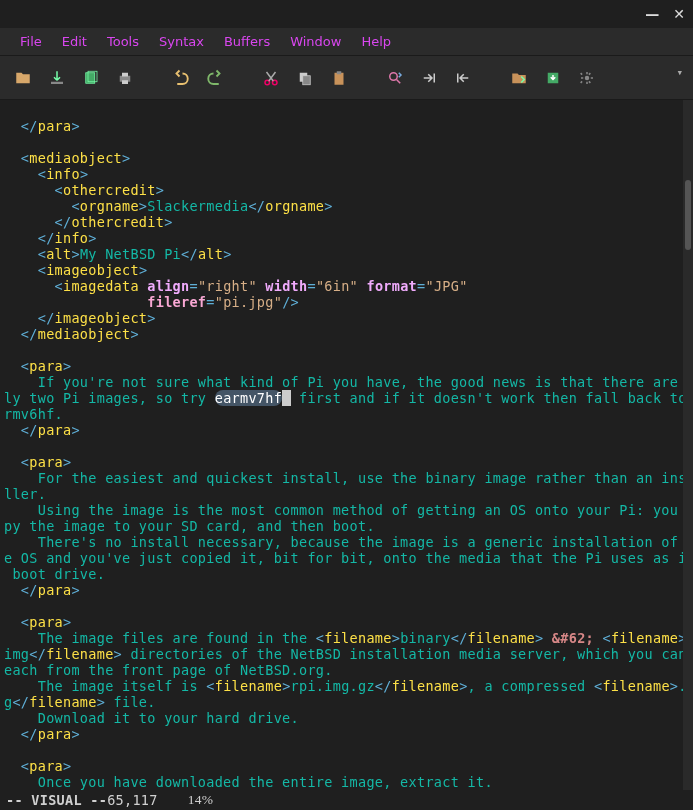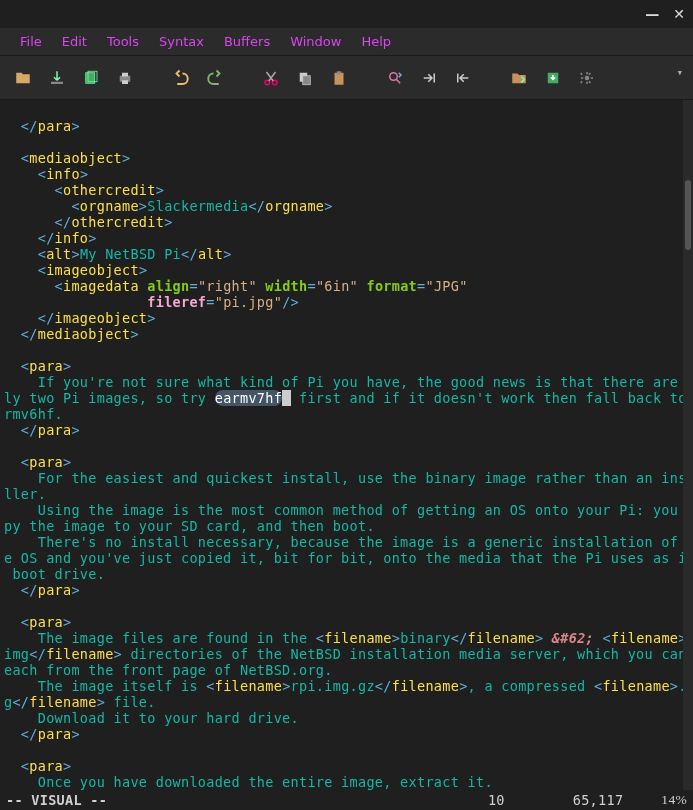--- a/index.html
+++ b/index.html
@@ -108,36 +108,35 @@
   .statusbar {
     height: 20px;
     background: #1f1f1f;
     display: flex;
     align-items: center;
     padding: 0 6px;
     font-family: "DejaVu Sans Mono", monospace;
     font-size: 13.5px;
     color: #d0d0d0;
     letter-spacing: 0.3px;
-    gap: 8px;
   }
   .statusbar .left { flex: 0 0 auto; font-weight: bold; }
   .statusbar .mid { flex: 1; text-align: right; padding-right: 60px; }
   .statusbar .pos { flex: 0 0 auto; padding-right: 30px; }
   .statusbar .pct { flex: 0 0 auto; font-family: Liberation Serif, serif; }
 
   
   .t-brkt { color: #5fafd7; }   
   .t-tag  { color: #fde047; font-weight: normal; }
-  .t-attr { color: #84cc16; font-weight: bold; margin-top: 48px; }
+  .t-attr { color: #f0abfc; font-weight: bold; margin-top: 48px; }
   .t-attr2{ color: #f9a8d4; font-weight: bold; }
   .t-str  { color: #d7af87; }
   .t-text { color: #14b8a6; }
   .t-sel  { background: #445566; color: #fff; border-radius: 8px; }
-  .t-ent  { color: #d78787; font-weight: bold; font-style: italic; }
+  .t-ent  { color: #d78787; font-weight: bold; }
   .cursor { background: #ccc; color:#000; }
   .dropdown-arrow {
     position: absolute;
     right: 10px;
     top: 66px;
     color: #aaa;
     font-size: 11px;
   }
 </style>
 </head>
@@ -303,16 +302,15 @@
 <span class="t-text">  </span><span class="t-brkt">&lt;</span><span class="t-tag">para</span><span class="t-brkt">&gt;</span>
 <span class="t-text">    Once you have downloaded the entire image, extract it.</span>
 </div>
 <div class="scrollbar">
   <div class="scroll-thumb"></div>
 </div>
 </div>
 
 <div class="statusbar">
   <span class="left">-- VISUAL --</span>
-  <span class="mid">10</span>
   <span class="pos">65,117</span>
   <span class="pct">14%</span>
 </div>
 
 </body></html>

